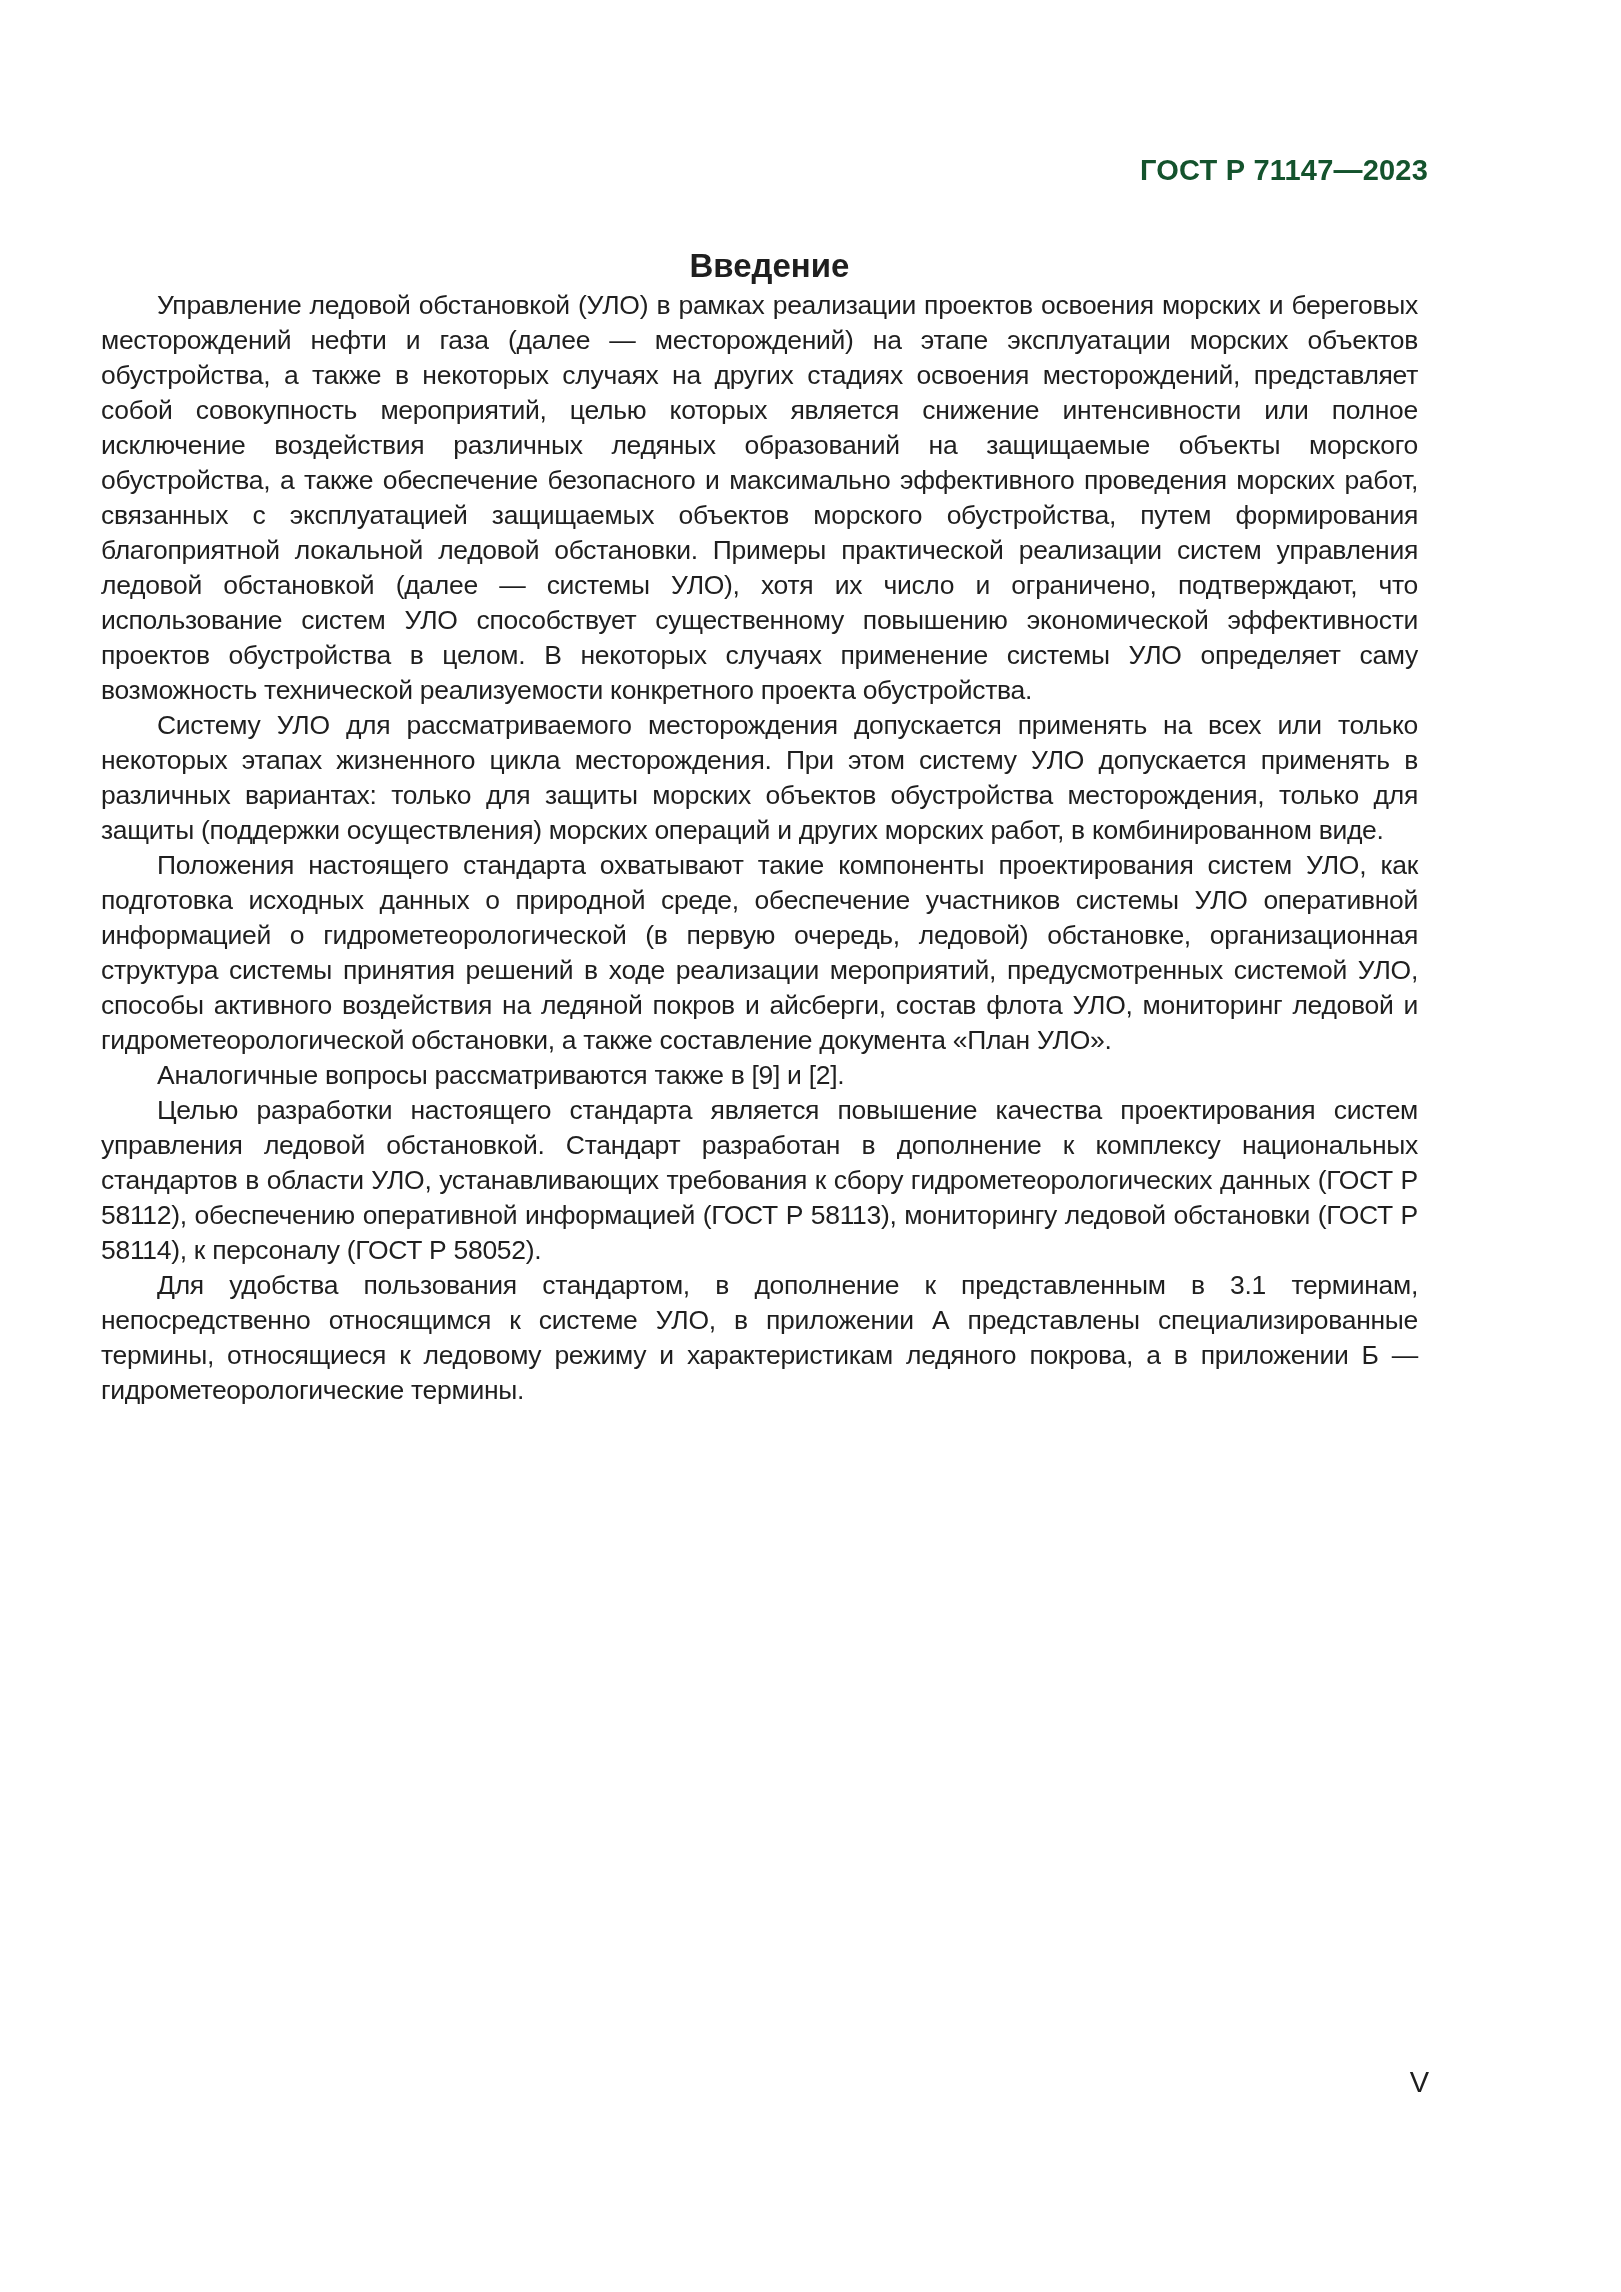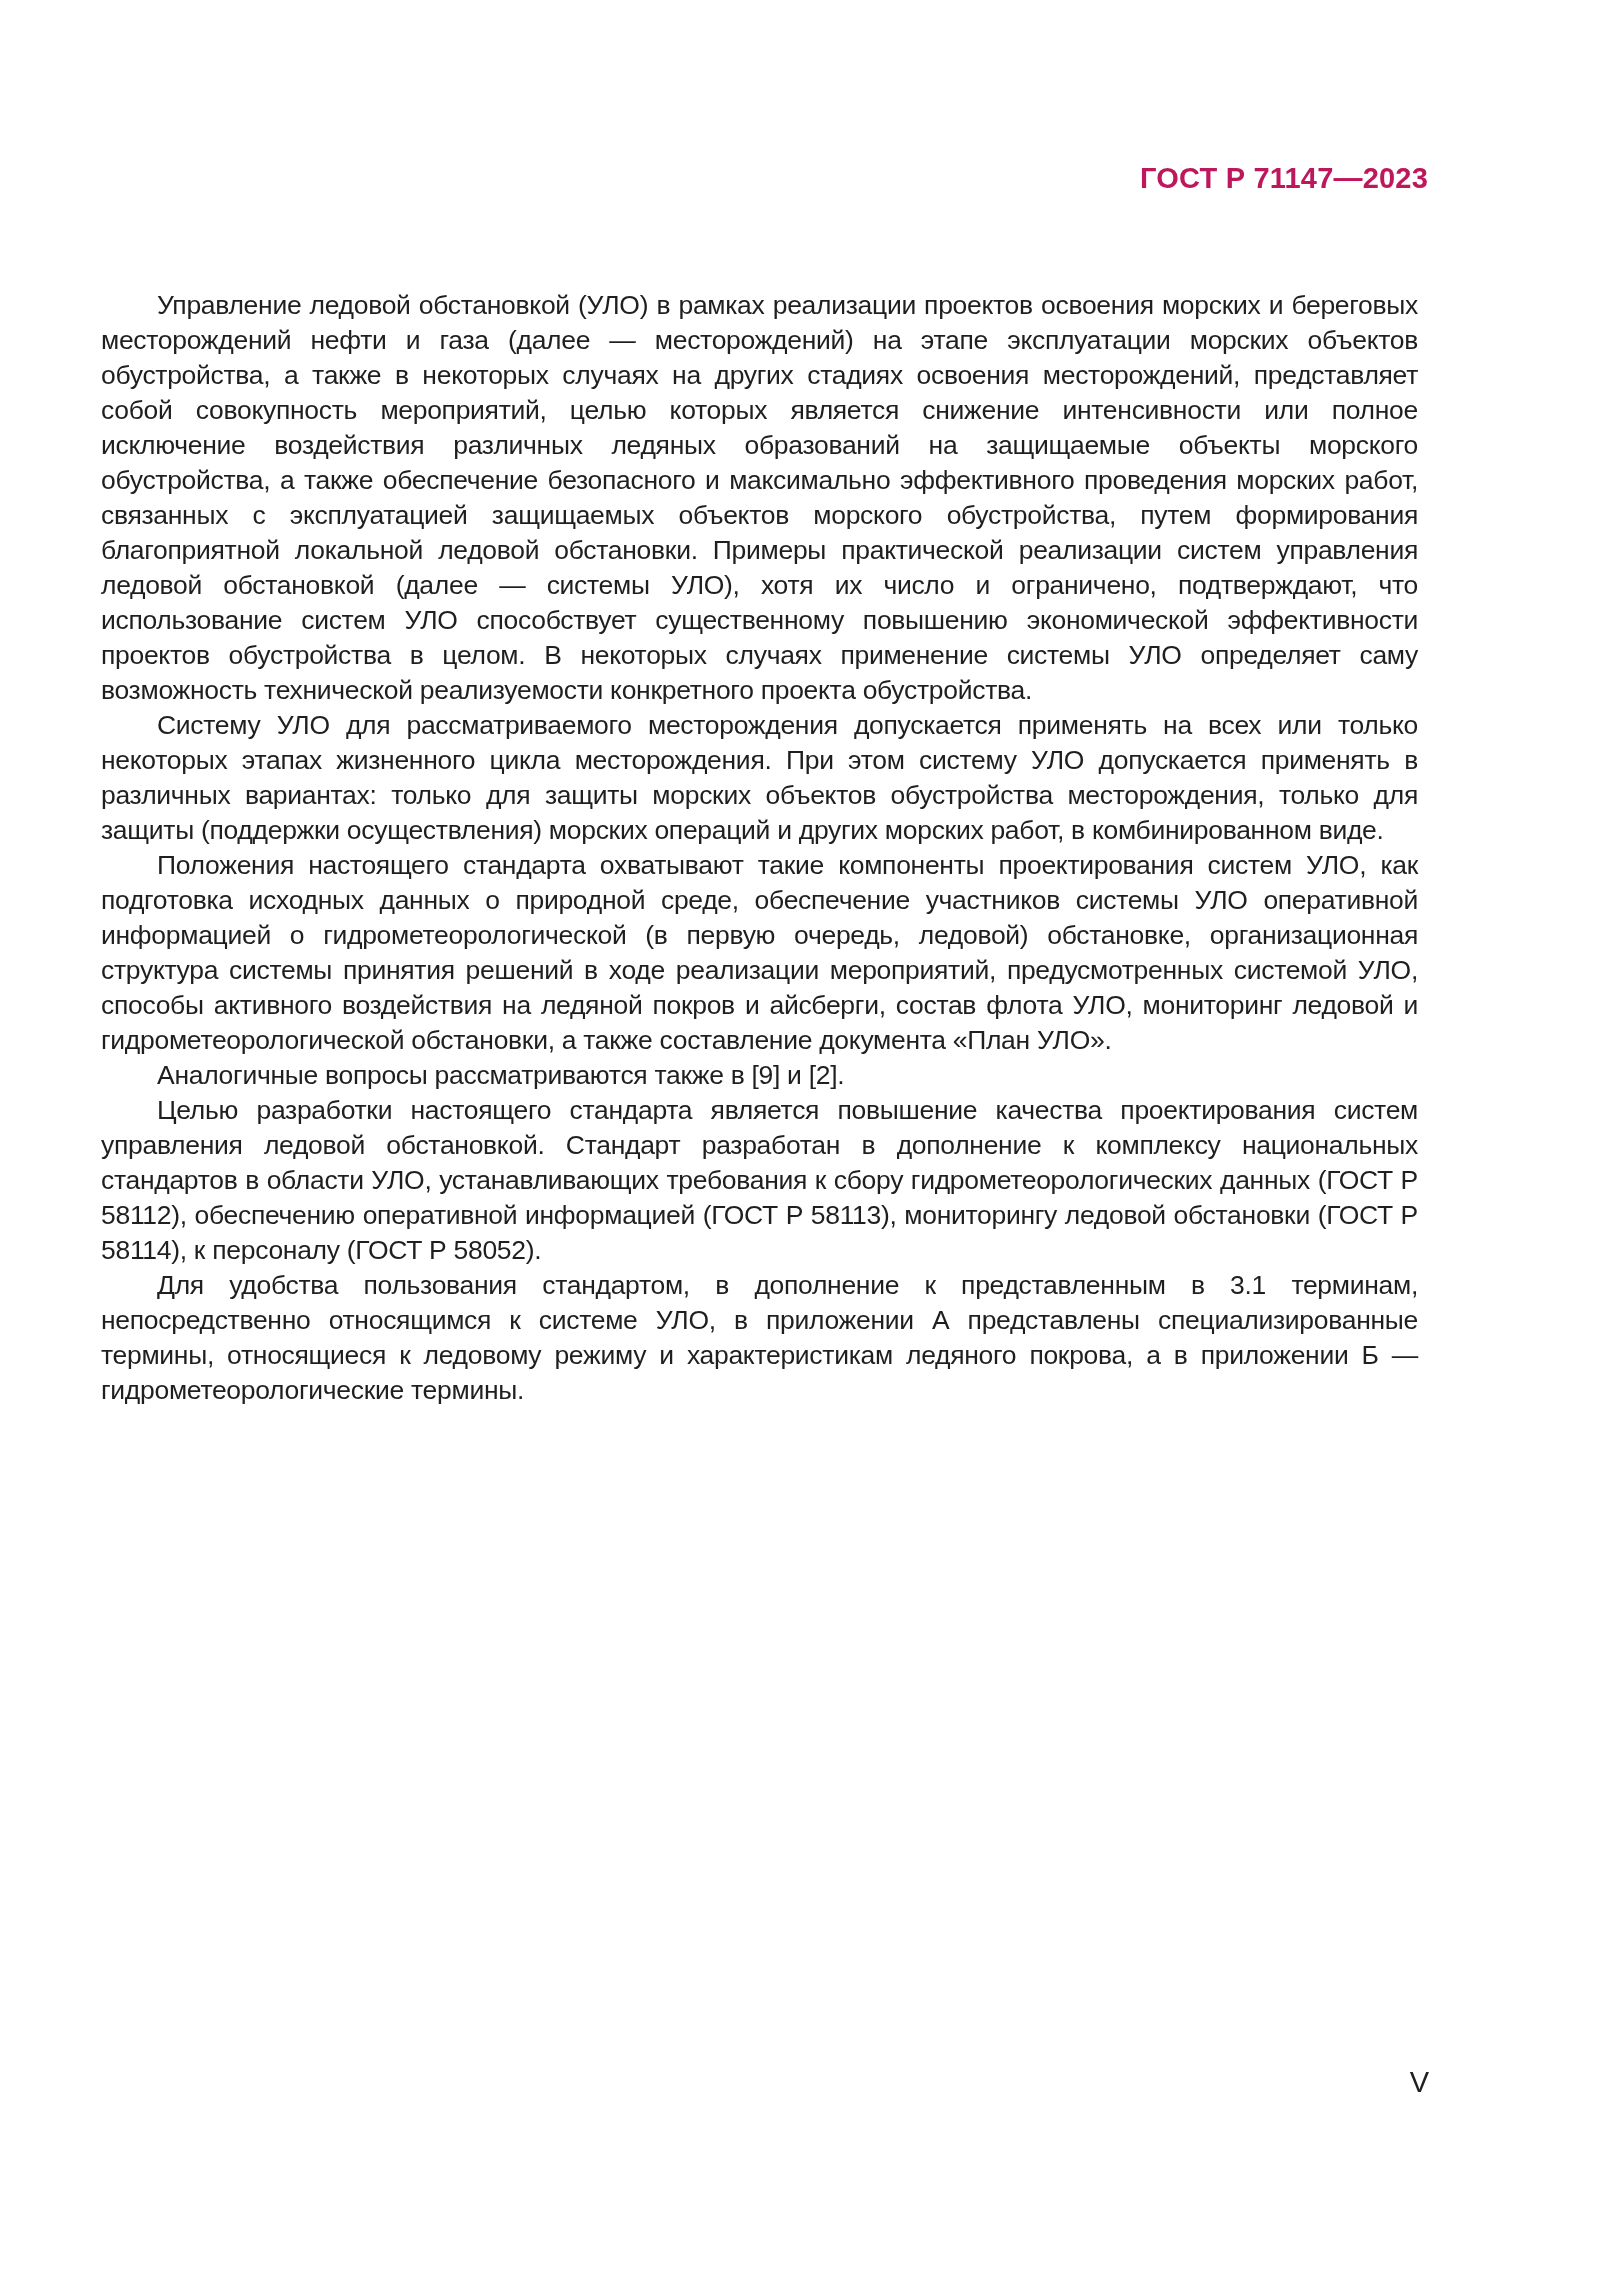--- a/index.html
+++ b/index.html
@@ -11,26 +11,26 @@
     position: relative;
     width: 1621px;
     height: 2293px;
     background: #ffffff;
     font-family: "Liberation Sans", sans-serif;
     color: #1a1a1a;
     overflow: hidden;
   }
   .doc-code {
     position: absolute;
-    top: 162px;
+    top: 154px;
     right: 193px;
     font-size: 29px;
     font-weight: 700;
     letter-spacing: 0.2px;
-    color: #be185d;
+    color: #14532d;
     white-space: nowrap;
   }
   .doc-title {
     position: absolute;
     top: 225px;
     left: 111px;
     width: 1317px;
     text-align: center;
     font-size: 33px;
     font-weight: 700;
@@ -60,20 +60,21 @@
     color: #1f1f1f;
   }
 </style>
 </head>
 <body>
 
 <div class="page">
 
   <div class="doc-code">ГОСТ Р 71147—2023</div>
 
+  <h1 class="doc-title">Введение</h1>
 
   <div class="doc-body">
     <p>Управление ледовой обстановкой (УЛО) в рамках реализации проектов освоения морских и береговых месторождений нефти и газа (далее — месторождений) на этапе эксплуатации морских объектов обустройства, а также в некоторых случаях на других стадиях освоения месторождений, представляет собой совокупность мероприятий, целью которых является снижение интенсивности или полное исключение воздействия различных ледяных образований на защищаемые объекты морского обустройства, а также обеспечение безопасного и максимально эффективного проведения морских работ, связанных с эксплуатацией защищаемых объектов морского обустройства, путем формирования благоприятной локальной ледовой обстановки. Примеры практической реализации систем управления ледовой обстановкой (далее — системы УЛО), хотя их число и ограничено, подтверждают, что использование систем УЛО способствует существенному повышению экономической эффективности проектов обустройства в целом. В некоторых случаях применение системы УЛО определяет саму возможность технической реализуемости конкретного проекта обустройства.</p>
     <p>Систему УЛО для рассматриваемого месторождения допускается применять на всех или только некоторых этапах жизненного цикла месторождения. При этом систему УЛО допускается применять в различных вариантах: только для защиты морских объектов обустройства месторождения, только для защиты (поддержки осуществления) морских операций и других морских работ, в комбинированном виде.</p>
     <p>Положения настоящего стандарта охватывают такие компоненты проектирования систем УЛО, как подготовка исходных данных о природной среде, обеспечение участников системы УЛО оперативной информацией о гидрометеорологической (в первую очередь, ледовой) обстановке, организационная структура системы принятия решений в ходе реализации мероприятий, предусмотренных системой УЛО, способы активного воздействия на ледяной покров и айсберги, состав флота УЛО, мониторинг ледовой и гидрометеорологической обстановки, а также составление документа «План УЛО».</p>
     <p>Аналогичные вопросы рассматриваются также в [9] и [2].</p>
     <p>Целью разработки настоящего стандарта является повышение качества проектирования систем управления ледовой обстановкой. Стандарт разработан в дополнение к комплексу национальных стандартов в области УЛО, устанавливающих требования к сбору гидрометеорологических данных (ГОСТ Р 58112), обеспечению оперативной информацией (ГОСТ Р 58113), мониторингу ледовой обстановки (ГОСТ Р 58114), к персоналу (ГОСТ Р 58052).</p>
     <p>Для удобства пользования стандартом, в дополнение к представленным в 3.1 терминам, непосредственно относящимся к системе УЛО, в приложении А представлены специализированные термины, относящиеся к ледовому режиму и характеристикам ледяного покрова, а в приложении Б — гидрометеорологические термины.</p>
   </div>
 

